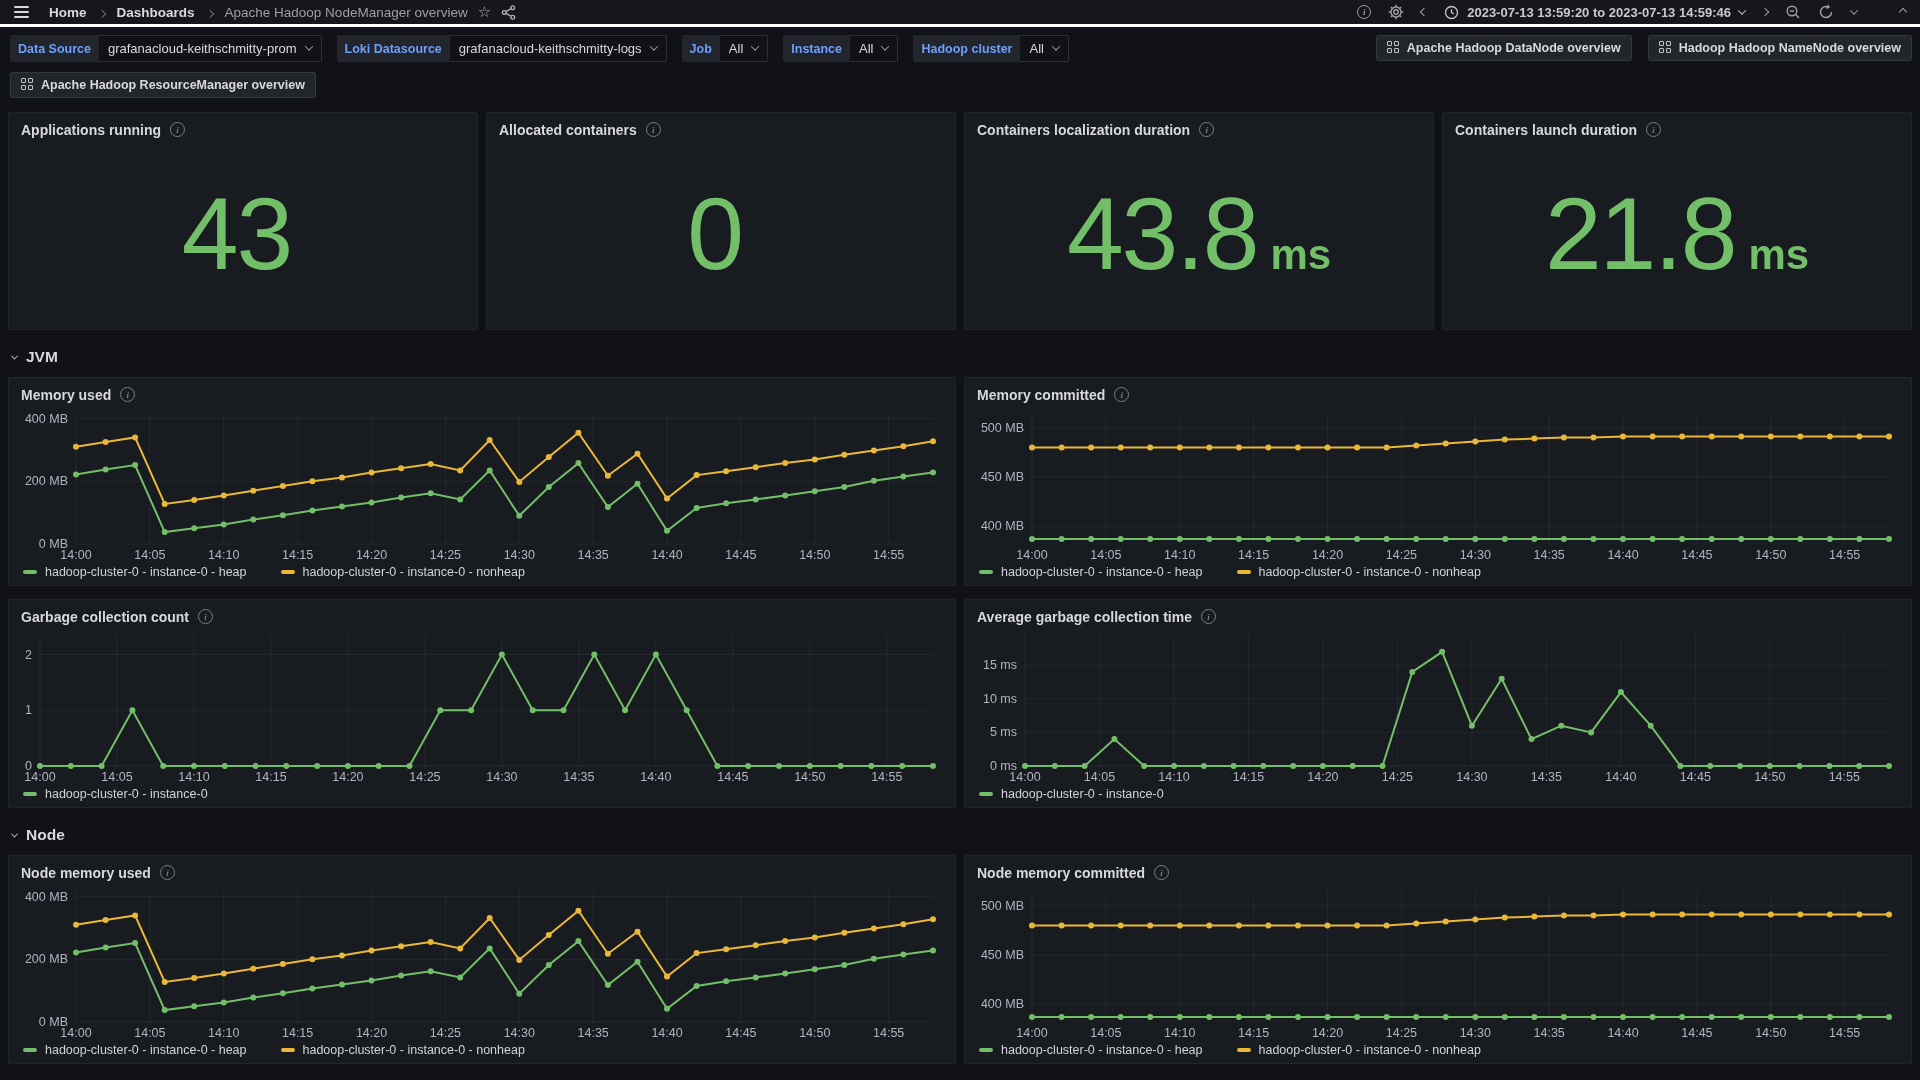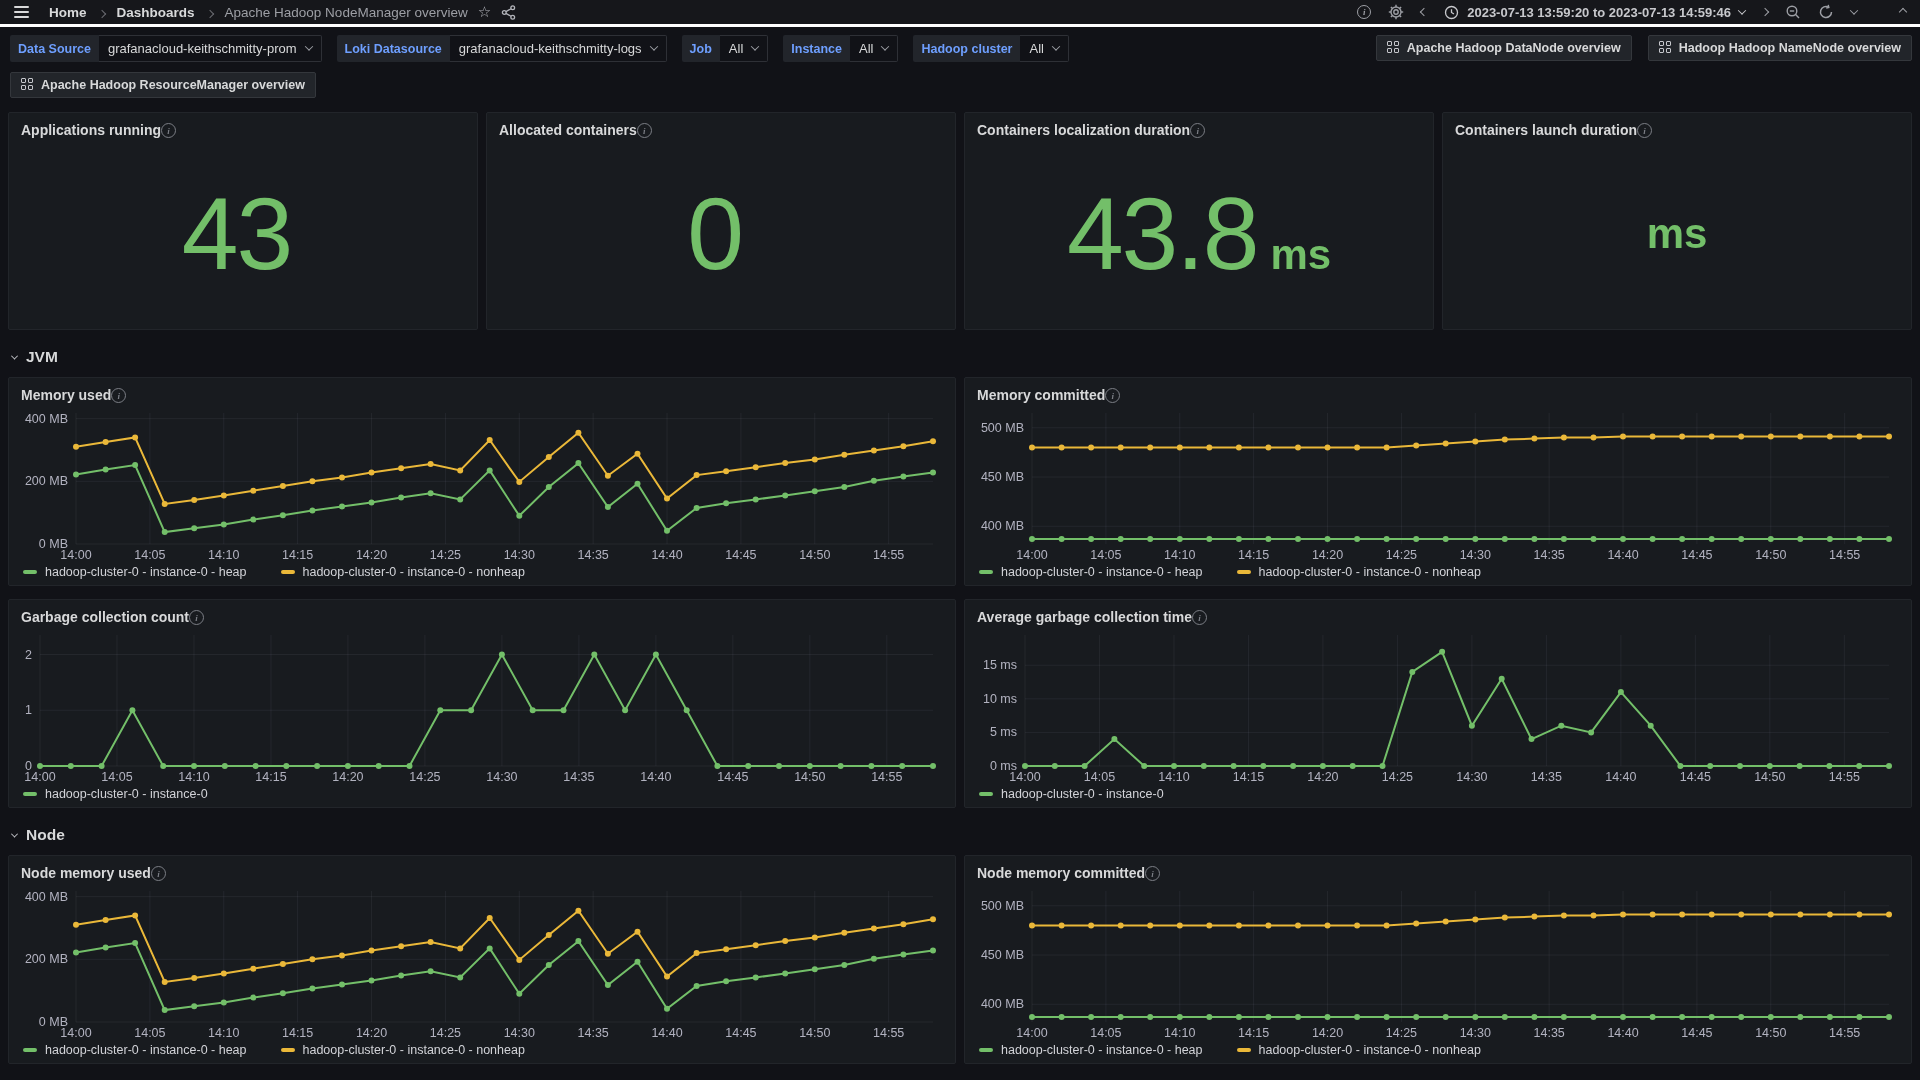--- a/index.html
+++ b/index.html
@@ -46,21 +46,21 @@
     border-radius:2px; padding:5px 10px; font-size:12.5px; font-weight:600; color:#d8d9da; cursor:pointer; white-space:nowrap; }
   .grid-ic { display:inline-grid; grid-template-columns:5px 5px; grid-template-rows:5px 5px; gap:2px; }
   .grid-ic i { border:1.3px solid #c5c6cb; border-radius:1px; }
   .subrow2 { padding:10px 8px 0 10px; display:flex; }
 
   
   .stats-row { display:grid; grid-template-columns:repeat(4,1fr); gap:8px; padding:14px 8px 0 8px; }
   .panel { background:#181b1f; border:1px solid #22252a; border-radius:2px;
     display:flex; flex-direction:column; overflow:hidden; }
   .stat-panel { height:218px; }
-  .panel-hd { display:flex; align-items:flex-end; padding:9px 12px 0 12px;
+  .panel-hd { display:flex; align-items:flex-start; gap:9px; padding:9px 12px 0 12px;
     font-size:14px; font-weight:600; color:#d8d9da; }
   .panel-hd .info-ic { color:#7b7e85; width:15px; height:15px; cursor:pointer; }
   .stat-body { flex:1; display:flex; align-items:center; justify-content:center; }
   .stat-line { display:flex; align-items:baseline; gap:13px; color:#73bf69; }
   .stat-val { font-size:102px; font-weight:500; line-height:1; letter-spacing:-2px; }
   .stat-unit { font-size:42px; font-weight:600; }
 
   .sect { display:flex; align-items:center; gap:9px; padding:18px 8px 2px 12px;
     font-size:15.5px; font-weight:700; color:#d8d9da; cursor:pointer; }
   .sect .chev { color:#c5c6cb; width:5px; height:5px; }
@@ -260,20 +260,21 @@
     </span>
       </div>
   </div>
   <div class="panel stat-panel">
     <div class="panel-hd">
       <span>Containers launch duration</span>
       <span class="info-ic">i</span>
     </div>
     <div class="stat-body">
         <span class="stat-line">
+      <span class="stat-val">21.8</span>
       <span class="stat-unit">ms</span>
     </span>
       </div>
   </div>
 </div>
 
 <div class="sect">
   <span class="chev down"></span>
   <span>JVM</span>
 </div>

